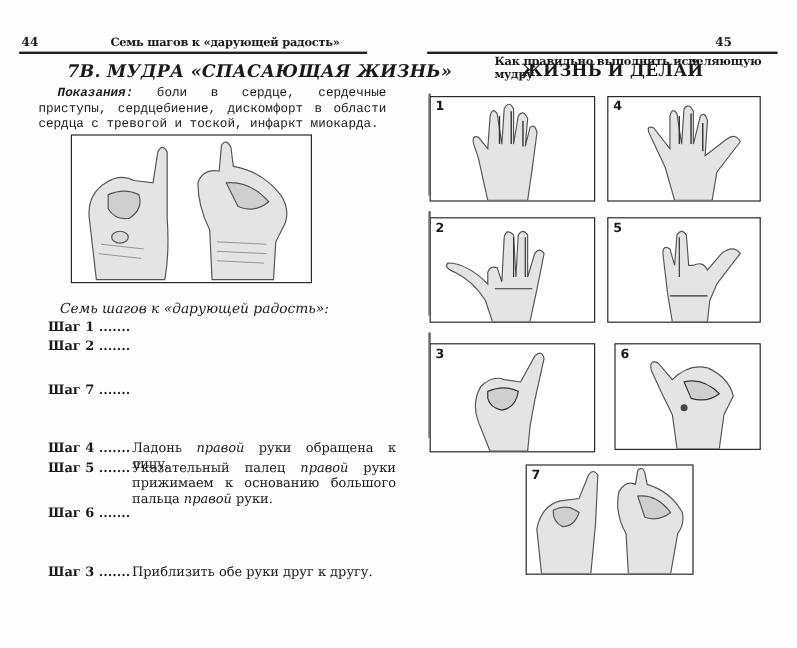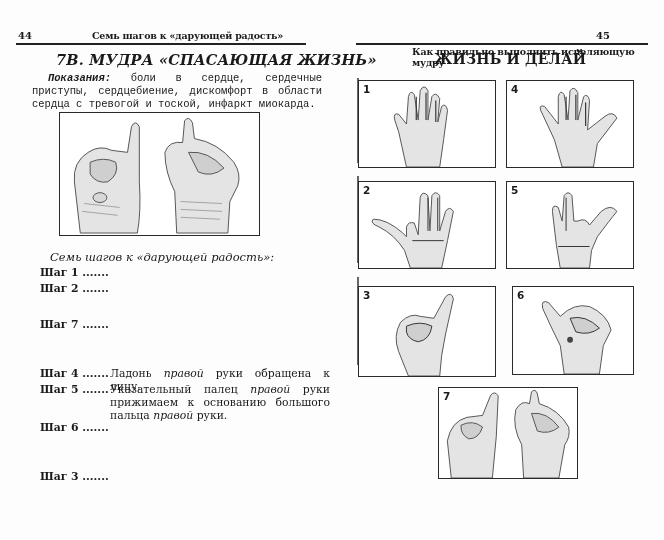--- a/index.html
+++ b/index.html
@@ -78,20 +78,21 @@
 </div>
 <div class="step" style="top:383px;height:39px;">
   <span class="lbl">Шаг 5 .......</span>
   <span class="txt"><span>Указательный палец </span><i>правой</i><span> руки прижимаем к основанию большого пальца </span><i>правой</i><span> руки.</span></span>
 </div>
 <div class="step" style="top:421px;height:52px;">
   <span class="lbl">Шаг 6 .......</span>
 </div>
 <div class="step" style="top:470px;height:13px;">
   <span class="lbl">Шаг 3 .......</span>
+  <span class="txt"><span>Приблизить обе руки друг к другу.</span></span>
 </div>
 
 <div class="gutter" style="top:78px;height:85px;"></div>
 <div class="gutter" style="top:176px;height:87px;"></div>
 <div class="gutter" style="top:277px;height:88px;"></div>
 
 <div class="abs run-head" style="left:412px;top:46px;">Как правильно выполнить исцеляющую мудру</div>
 <div class="abs page-num" style="left:596px;top:30px;">45</div>
 <div class="rule" style="left:356px;top:43px;width:292px;"></div>
 

